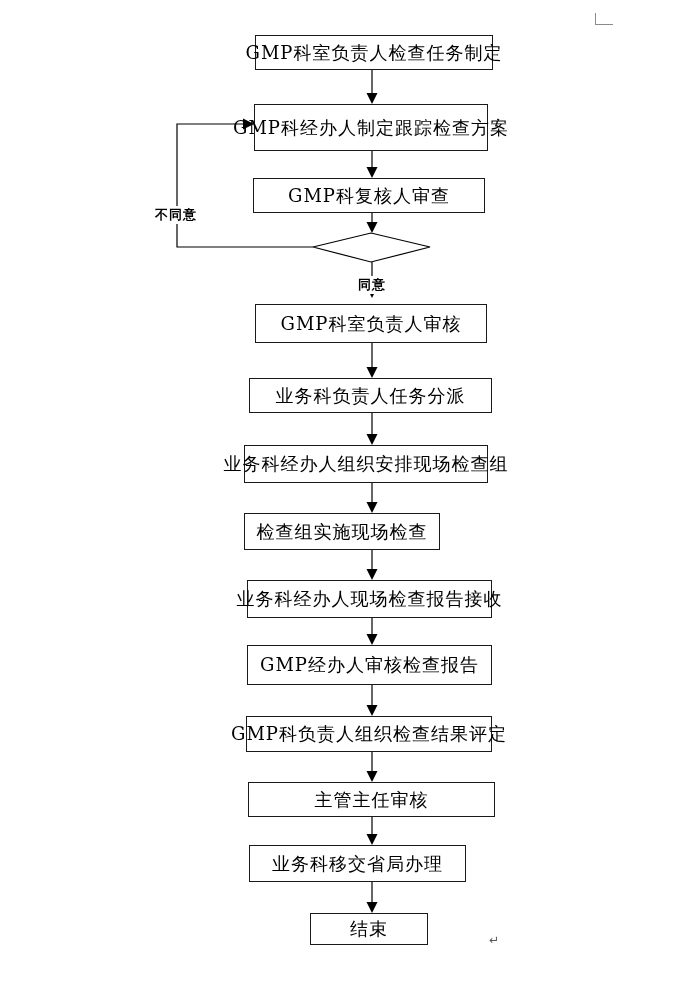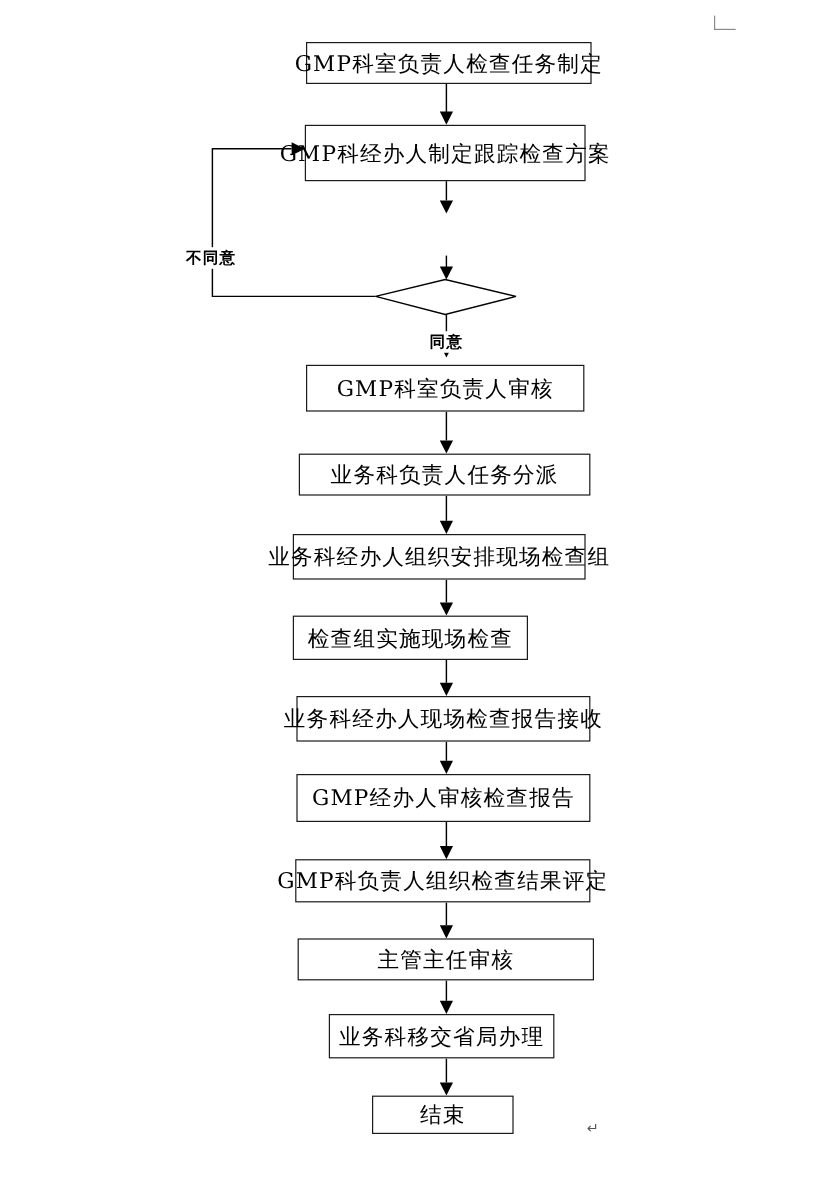--- a/index.html
+++ b/index.html
@@ -79,38 +79,39 @@
       <polygon points="372,845 366.5,834 377.5,834"></polygon>
       <polygon points="372,913 366.5,902 377.5,902"></polygon>
       <polygon points="254,124 243,118.5 243,129.5"></polygon>
     </g>
   </svg>
 
   <div class="step" style="left:255px;top:35px;width:238px;height:35px">GMP科室负责人检查任务制定</div>
 
   <div class="step" style="left:254px;top:104px;width:234px;height:47px">GMP科经办人制定跟踪检查方案</div>
 
+  <div class="step" style="left:253px;top:178px;width:232px;height:35px">GMP科复核人审查</div>
 
   <div class="step" style="left:255px;top:304px;width:232px;height:39px">GMP科室负责人审核</div>
 
   <div class="step" style="left:249px;top:378px;width:243px;height:35px">业务科负责人任务分派</div>
 
   <div class="step" style="left:244px;top:445px;width:244px;height:38px">业务科经办人组织安排现场检查组</div>
 
   <div class="step" style="left:244px;top:513px;width:196px;height:37px">检查组实施现场检查</div>
 
   <div class="step" style="left:247px;top:580px;width:245px;height:38px">业务科经办人现场检查报告接收</div>
 
   <div class="step" style="left:246px;top:716px;width:246px;height:36px">GMP科负责人组织检查结果评定</div>
 
   <div class="step" style="left:247px;top:645px;width:245px;height:40px">GMP经办人审核检查报告</div>
 
   <div class="step" style="left:248px;top:782px;width:247px;height:35px">主管主任审核</div>
 
-  <div class="step" style="left:274px;top:845px;width:188px;height:37px">业务科移交省局办理</div>
+  <div class="step" style="left:249px;top:845px;width:217px;height:37px">业务科移交省局办理</div>
 
   <div class="step" style="left:310px;top:913px;width:118px;height:32px">结束</div>
 
   <span class="branch-label" style="left:154px;top:206px">不同意</span>
 
   <span class="branch-label" style="left:357px;top:276px">同意</span>
 
   <div id="corner-mark"></div>
 
   <span id="return-mark">↵</span>

